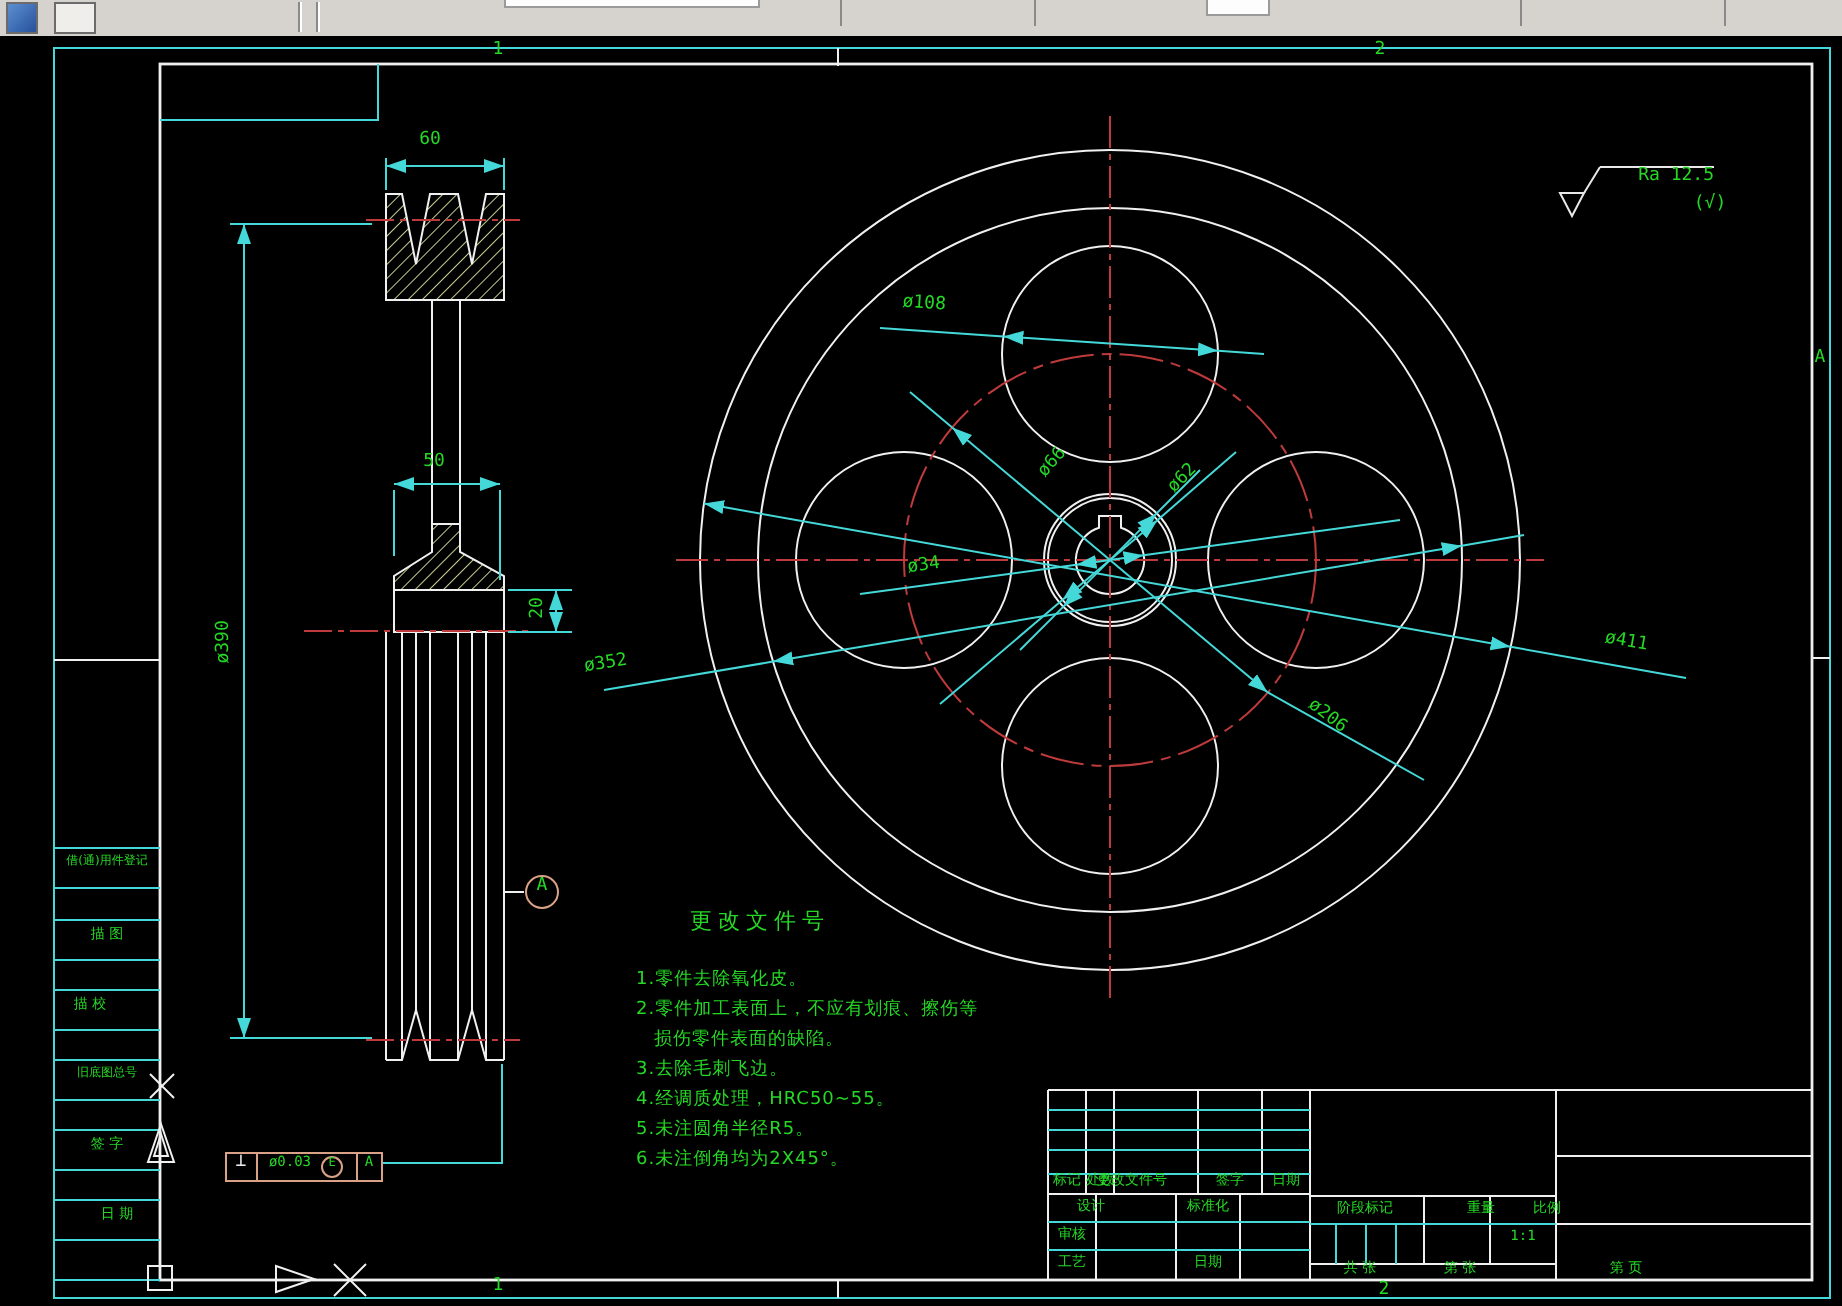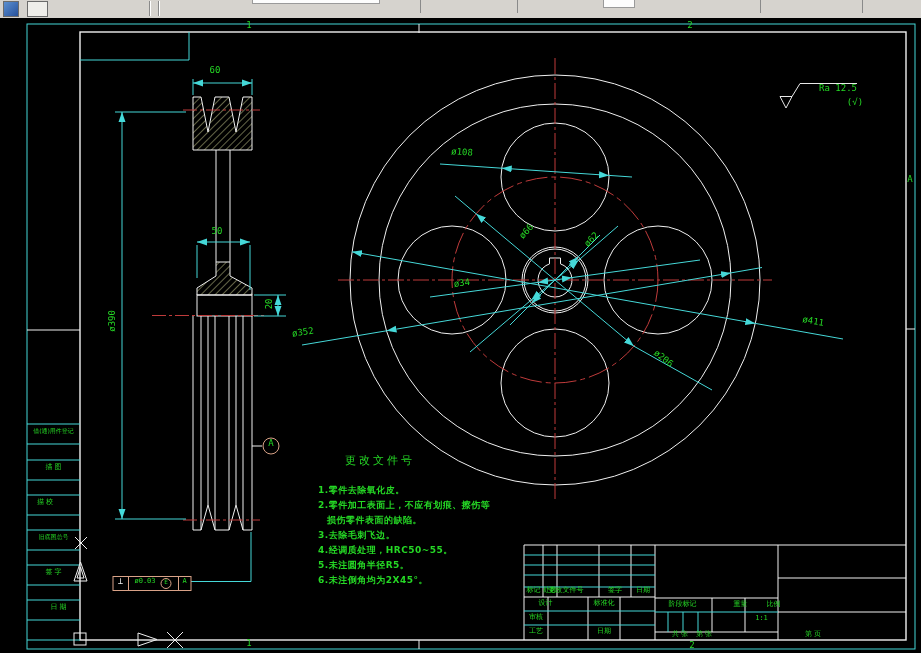--- a/index.html
+++ b/index.html
@@ -15,21 +15,21 @@
   .tb-strip{position:absolute;top:0;height:3px;background:#fdfdfd;border:1px solid #9a9a9a;border-top:none;}
   .tb-box{position:absolute;top:0;height:7px;background:#fdfdfd;border:1px solid #9a9a9a;border-top:none;}
   .tb-tick{position:absolute;top:0;width:1px;height:13px;background:#8a8a8a;}
   
   .canvas{position:absolute;left:0;top:18px;width:921px;height:635px;background:#000;}
   .canvas svg{position:absolute;left:0;top:-18px;}
   
   .t{position:absolute;color:#25d825;font:9px "DejaVu Sans Mono",monospace;
      text-align:center;white-space:nowrap;line-height:1.1;}
   .cn{font-family:"DejaVu Sans",sans-serif;}
-  .lt{text-align:left;font-weight:bold;}
+  .lt{text-align:left;}
   .wt{color:#ededed;}
   .sm{font-size:7px;}
   .xs{font-size:6px;}
   .tech{font-size:9px;letter-spacing:0.5px;}
 </style>
 </head>
 <body>
 
 <div class="screen">
 
@@ -219,17 +219,17 @@
     <div class="t cn sm" style="left:524px;top:582px;width:43px">设计</div>
     <div class="t cn sm" style="left:588px;top:582px;width:32px">标准化</div>
     <div class="t cn sm" style="left:524px;top:596px;width:24px">审核</div>
     <div class="t cn sm" style="left:524px;top:610px;width:24px">工艺</div>
     <div class="t cn sm" style="left:588px;top:610px;width:32px">日期</div>
     <div class="t cn sm" style="left:655px;top:583px;width:55px">阶段标记</div>
     <div class="t cn sm" style="left:712px;top:583px;width:57px">重量</div>
     <div class="t cn sm" style="left:754px;top:583px;width:39px">比例</div>
     <div class="t sm" style="left:745px;top:597px;width:33px">1:1</div>
     <div class="t cn sm" style="left:660px;top:613px;width:40px">共 张</div>
-    <div class="t cn sm" style="left:684px;top:613px;width:40px">第 张</div>
+    <div class="t cn sm" style="left:710px;top:613px;width:40px">第 张</div>
     <div class="t cn sm" style="left:793px;top:613px;width:40px">第 页</div>
 
   </div>
 </div>
 
 </body></html>

